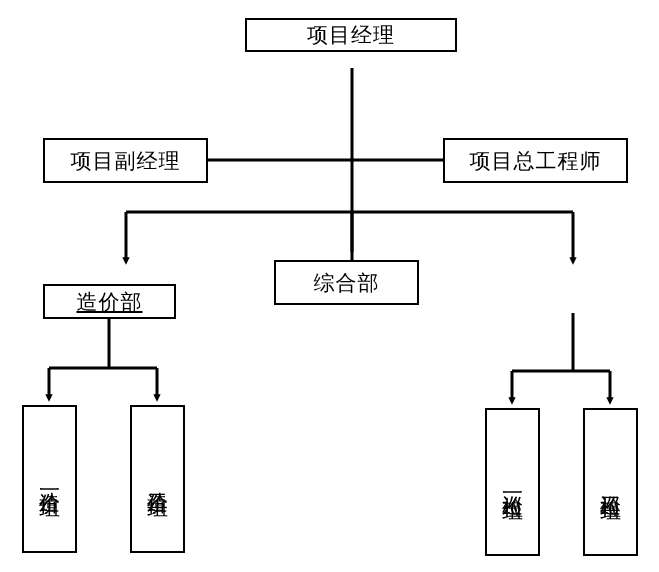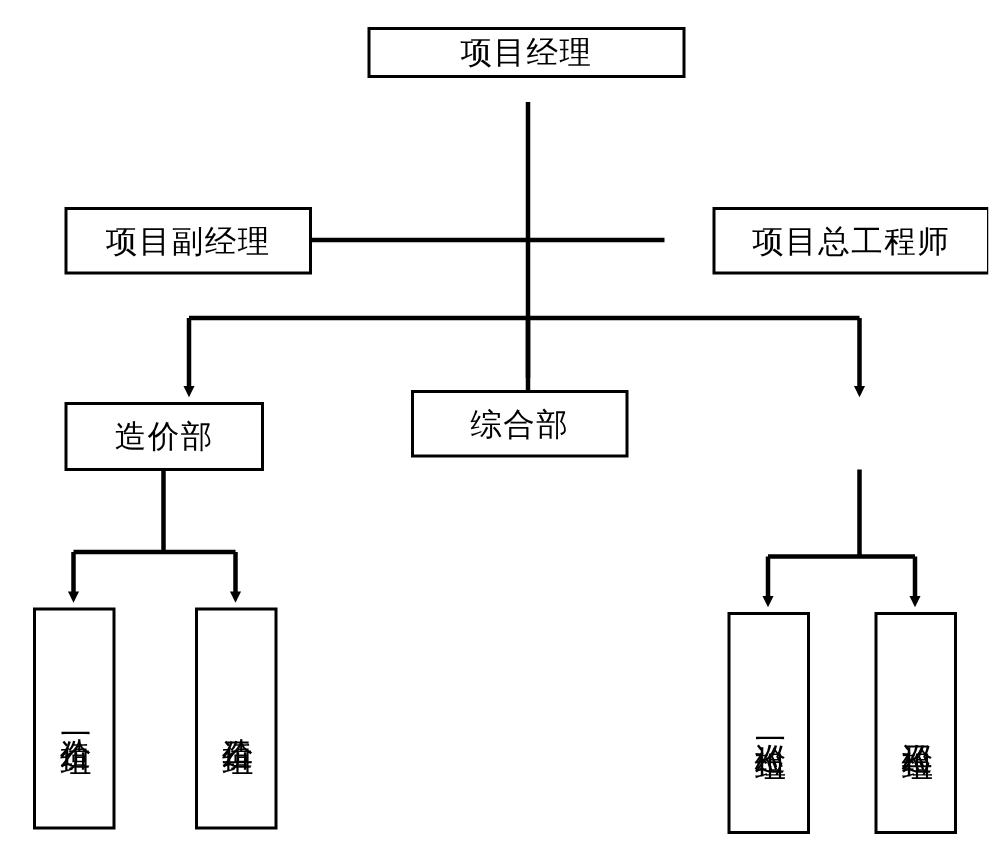--- a/index.html
+++ b/index.html
@@ -87,25 +87,25 @@
   </svg>
 
   <div class="node h" style="left:245px; top:18px; width:212px; height:34px;">
     <span class="lbl">项目经理</span>
   </div>
 
   <div class="node h" style="left:43px; top:138px; width:165px; height:45px;">
     <span class="lbl">项目副经理</span>
   </div>
 
-  <div class="node h" style="left:443px; top:138px; width:185px; height:45px;margin-left:32px;">
+  <div class="node h" style="left:443px; top:138px; width:185px; height:45px;">
     <span class="lbl">项目总工程师</span>
   </div>
 
-  <div class="node h" style="left:43px; top:268px; width:133px; height:46px;">
+  <div class="node h" style="left:43px; top:284px; width:133px; height:35px;text-decoration:underline;">
     <span class="lbl">造价部</span>
   </div>
 
   <div class="node h" style="left:274px; top:260px; width:145px; height:45px;">
     <span class="lbl">综合部</span>
   </div>
 
 
   <div class="node v" style="left:22px; top:405px; width:55px; height:148px;">
     <span class="lbl">造价一组</span>

